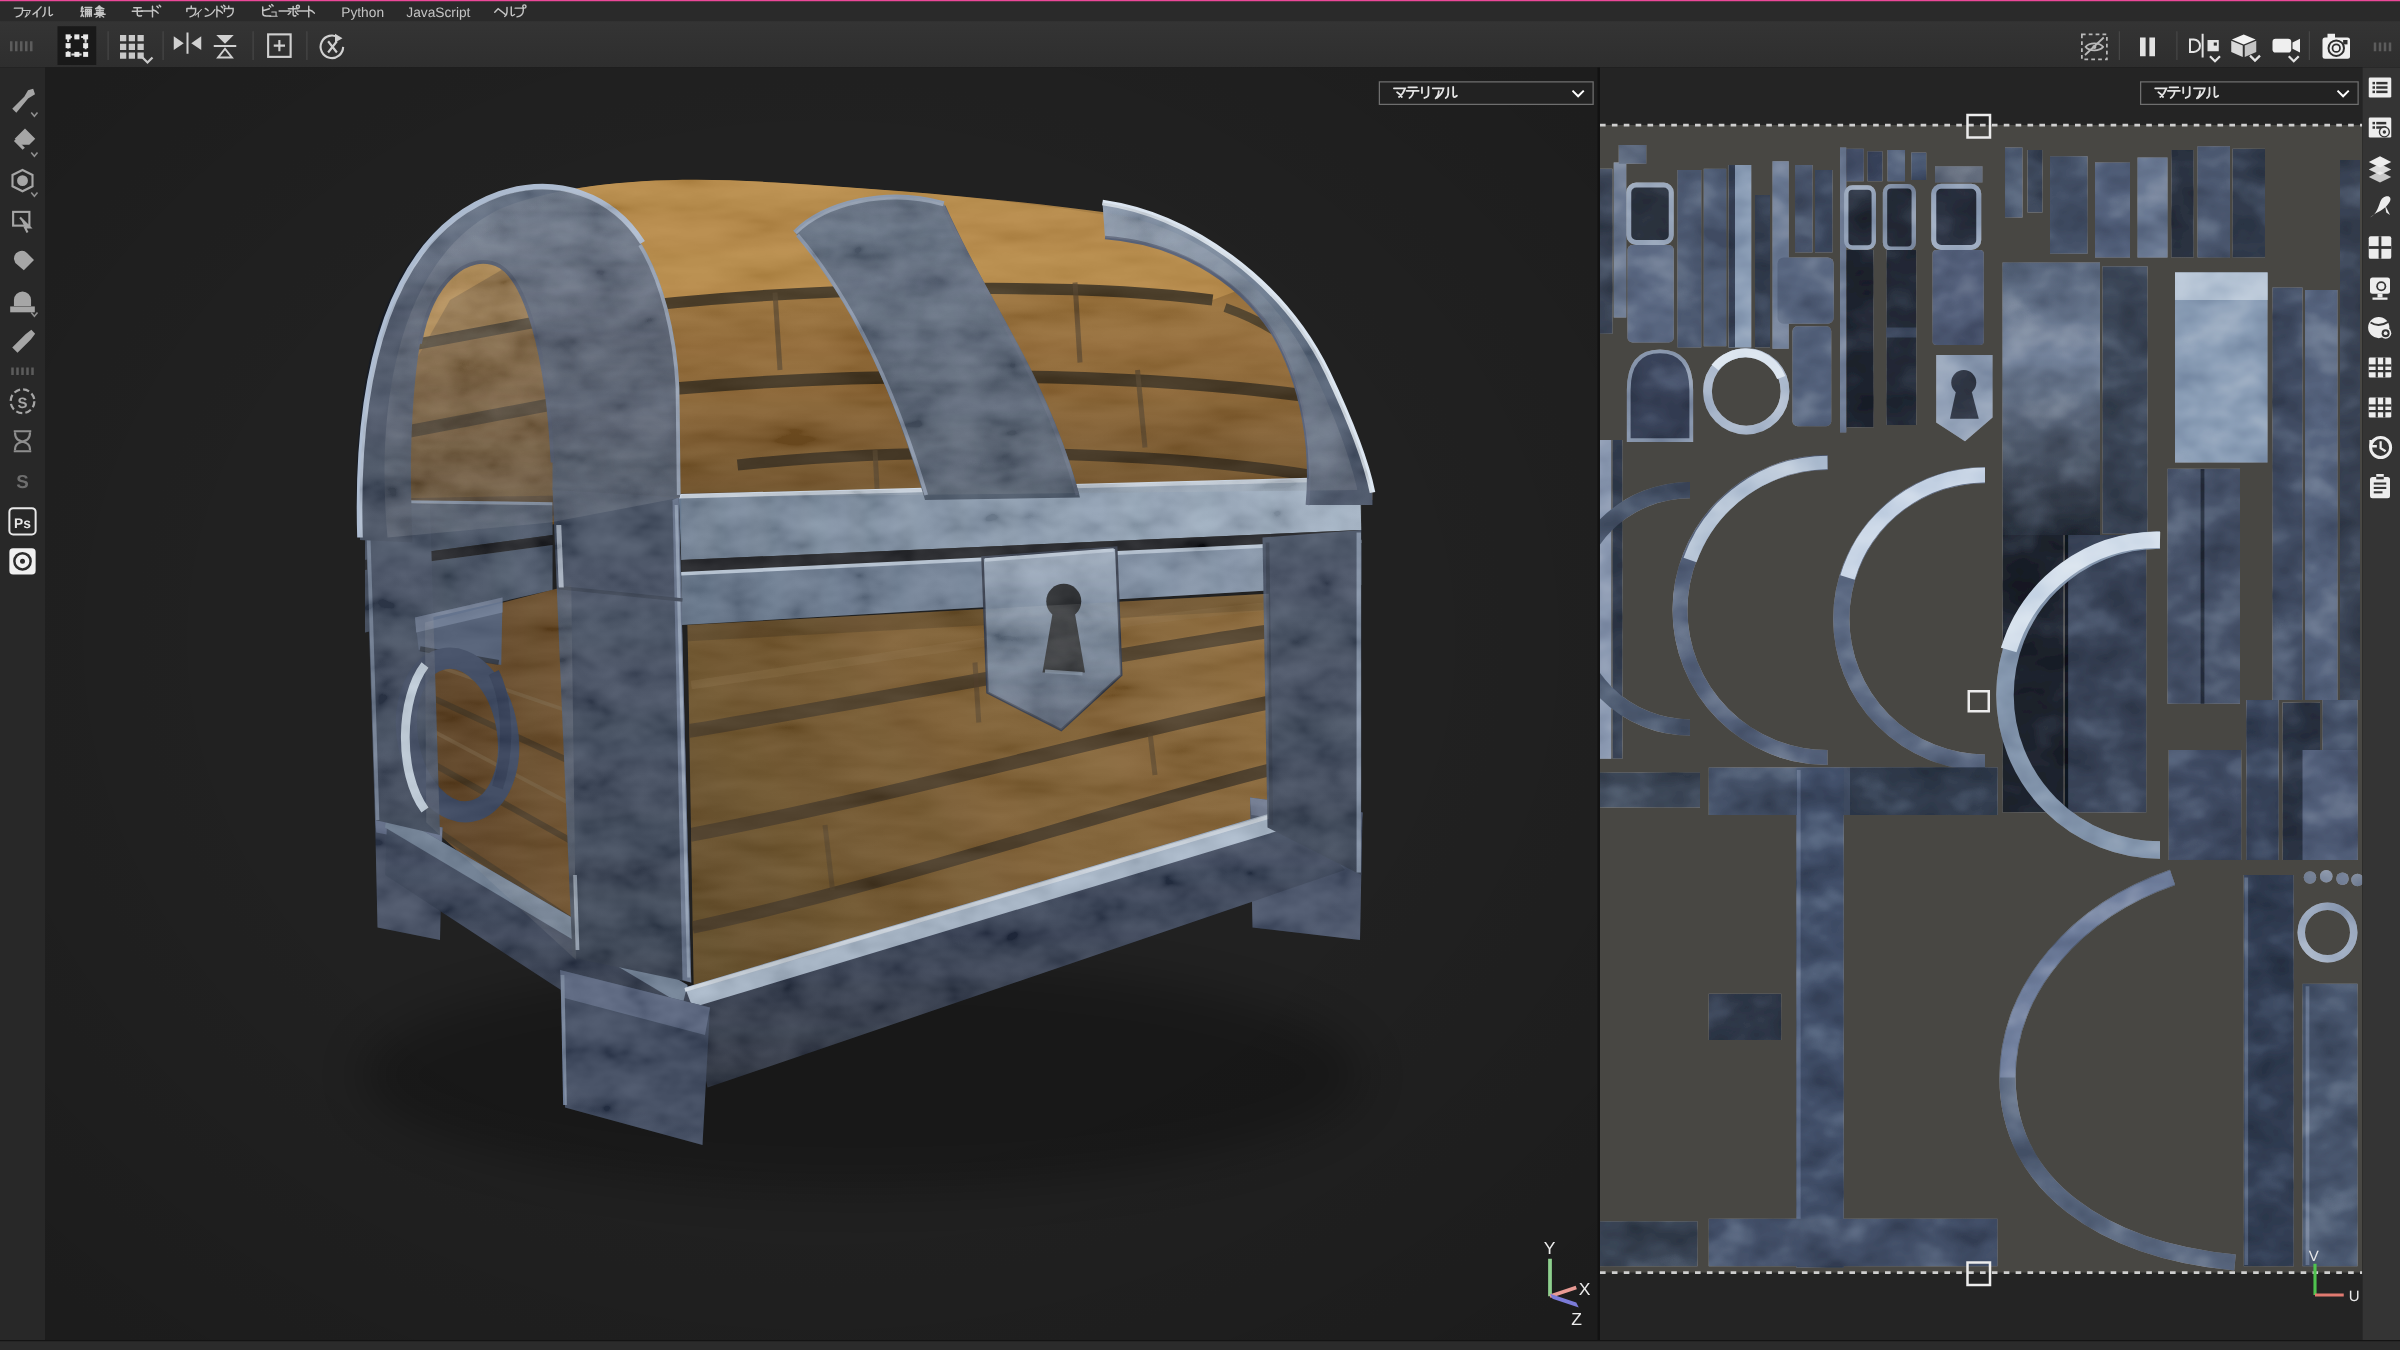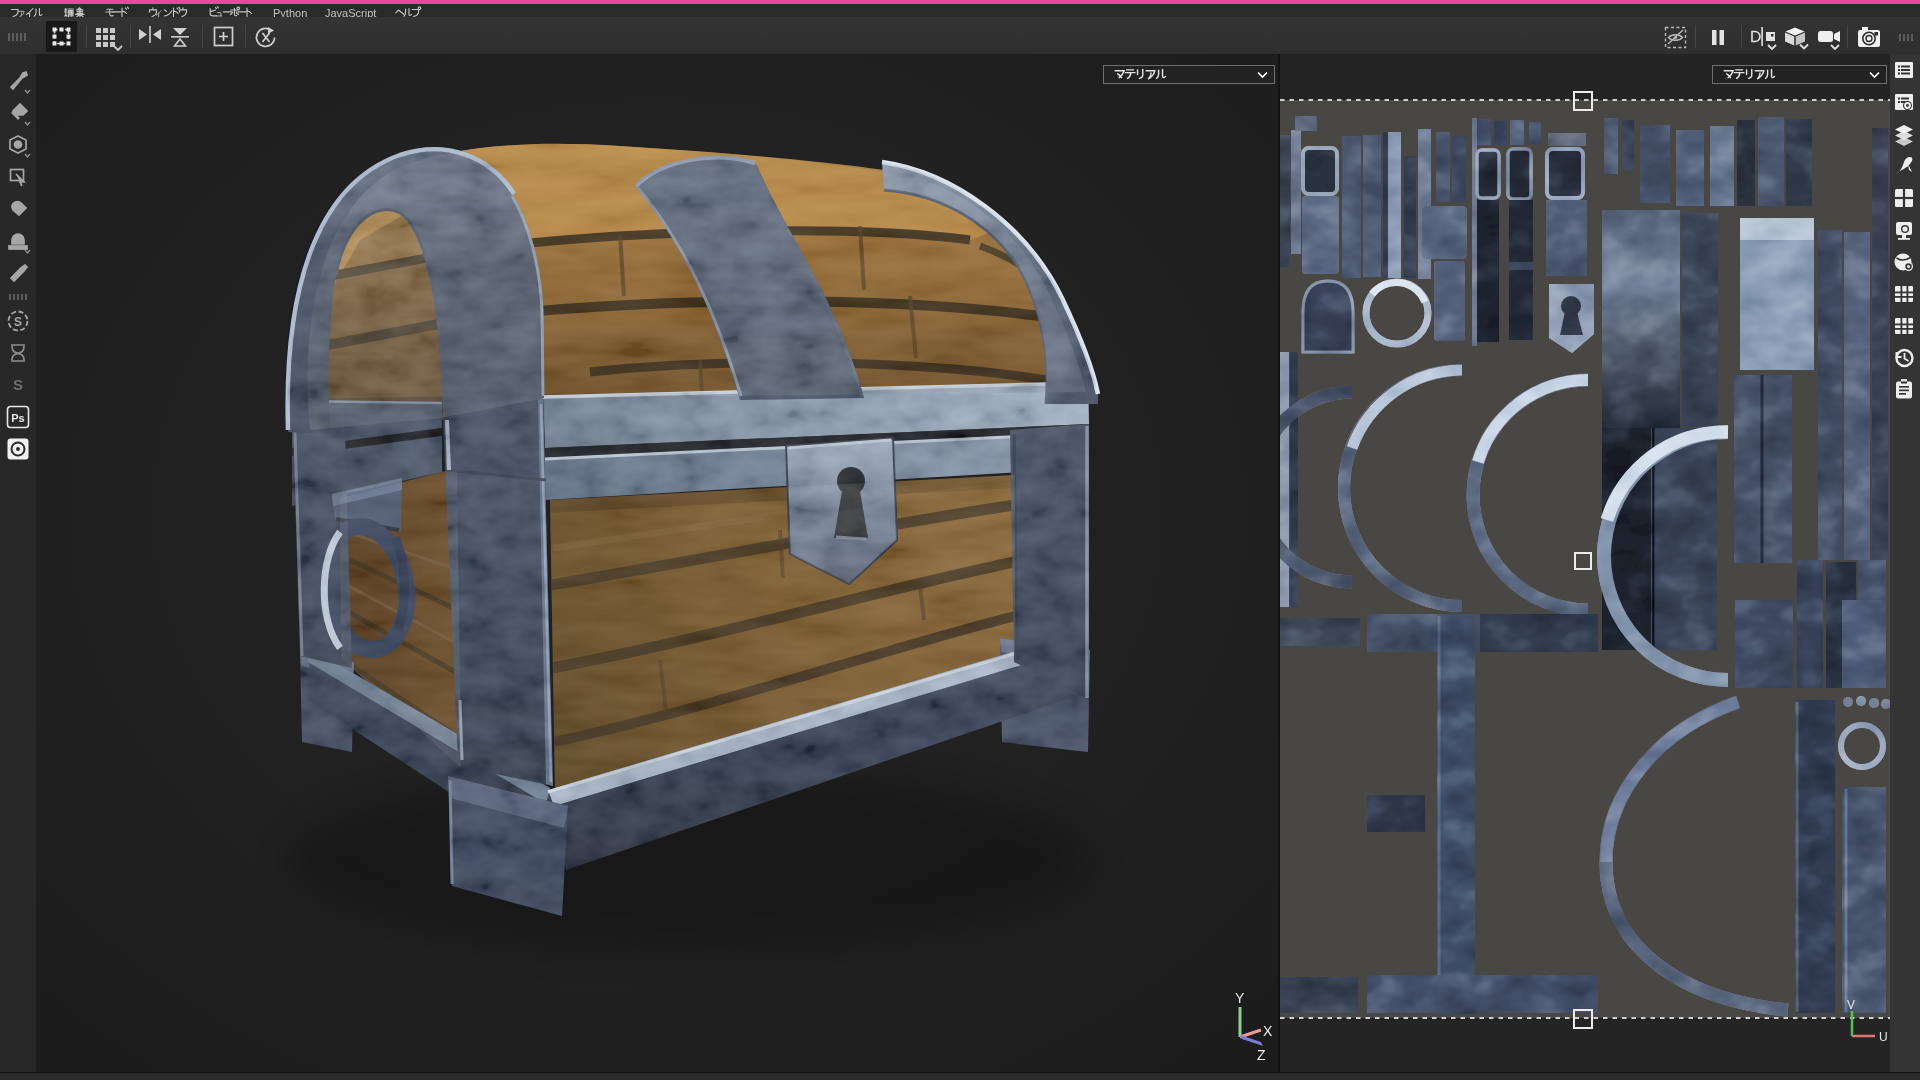--- a/index.html
+++ b/index.html
@@ -1,17 +1,17 @@
 <!DOCTYPE html>
 <html><head><meta charset="utf-8">
 <style>
   html,body{margin:0;padding:0;width:1920px;height:1080px;overflow:hidden;background:#1b1b1b;
     font-family:"Liberation Sans",sans-serif;-webkit-font-smoothing:antialiased;}
   .abs{position:absolute;}
-  #menubar{left:0;top:0;width:1920px;height:17px;background:#2a2a2a;border-top:4px solid #ec4899;}
+  #menubar{left:0;top:0;width:1920px;height:17px;background:#2a2a2a;border-top:1px solid #ec4899;}
   #toolbar{left:0;top:17px;width:1920px;height:37px;background:linear-gradient(#343434,#2e2e2e);border-bottom:1px solid #1a1a1a;}
   #leftrail{left:0;top:54px;width:36px;height:1018px;background:#282828;}
   #viewport3d{left:36px;top:54px;width:1242px;height:1018px;background:#1f1f1f;}
   #divider{left:1278px;top:54px;width:2px;height:1018px;background:#121212;}
   #uvpanel{left:1280px;top:54px;width:610px;height:1018px;background:#242424;overflow:hidden;}
   #rightrail{left:1890px;top:54px;width:30px;height:1018px;background:#343434;}
   #statusbar{left:0;top:1072px;width:1920px;height:8px;background:#2b2b2b;border-top:1px solid #141414;}
   .dd{position:absolute;height:17px;background:#222222;border:1px solid #6f6f6f;color:#e8e8e8;font-size:12px;line-height:17px;padding-left:10px;}
   .dd svg{position:absolute;right:6px;top:4px;}
 </style></head>

